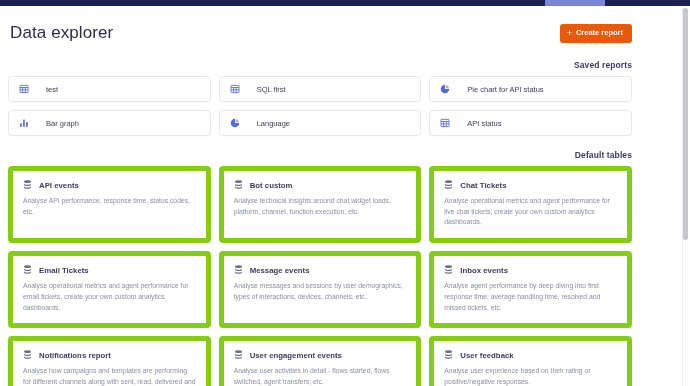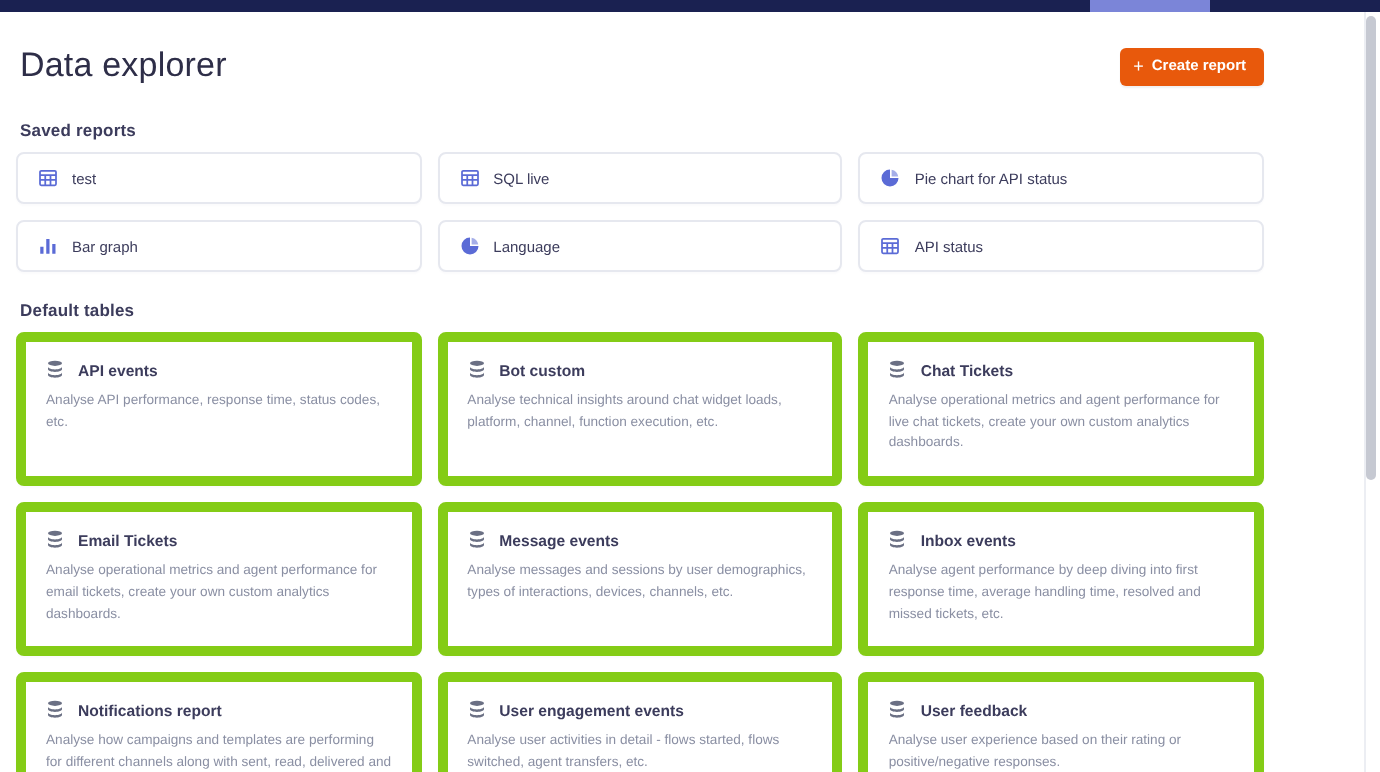--- a/index.html
+++ b/index.html
@@ -85,39 +85,40 @@
     display: inline-block;
   }
 
   
   .section-title {
     font-size: 8.5px;
     font-weight: 600;
     color: #3c3c5c;
     margin: 12px 0 6px 2px;
     letter-spacing: .1px;
+    text-align: right;
   }
   .section-title.tables { margin-top: 14px; }
 
   
   .grid {
     display: grid;
     grid-template-columns: repeat(3, 1fr);
     gap: 8px;
   }
 
   
   .report-card {
     background: #ffffff;
     border: 1px solid #e6e8ef;
     border-radius: 4px;
     height: 26px;
     display: flex;
     align-items: center;
-    gap: 7px;
+    gap: 17px;
     padding: 0 10px;
     cursor: pointer;
     box-shadow: 0 1px 1px rgba(50,50,93,.02);
   }
   .report-card .label {
     font-size: 7.5px;
     color: #3c3c5c;
     font-weight: 400;
     white-space: nowrap;
     overflow: hidden;
@@ -223,21 +224,21 @@
           <path d="M1.6 5.6h12.8M1.6 9.4h12.8M5.8 5.6v8.2M10 5.6v8.2"></path>
         </svg>
         <span class="label">test</span>
       </div>
 
       <div class="report-card">
         <svg class="rep-icon" viewBox="0 0 16 16" fill="none" stroke="currentColor" stroke-width="1.4">
           <rect x="1.6" y="2.2" width="12.8" height="11.6" rx="1"></rect>
           <path d="M1.6 5.6h12.8M1.6 9.4h12.8M5.8 5.6v8.2M10 5.6v8.2"></path>
         </svg>
-        <span class="label">SQL live</span>
+        <span class="label">SQL first</span>
       </div>
 
       <div class="report-card">
         <svg class="rep-icon" viewBox="0 0 16 16">
           <path d="M8 8V1.2A6.8 6.8 0 1 0 14.8 8H8z" fill="currentColor"></path>
           <path d="M9.3 1.4A6.8 6.8 0 0 1 14.6 6.7H9.3V1.4z" fill="currentColor" opacity=".55"></path>
         </svg>
         <span class="label">Pie chart for API status</span>
       </div>
 

